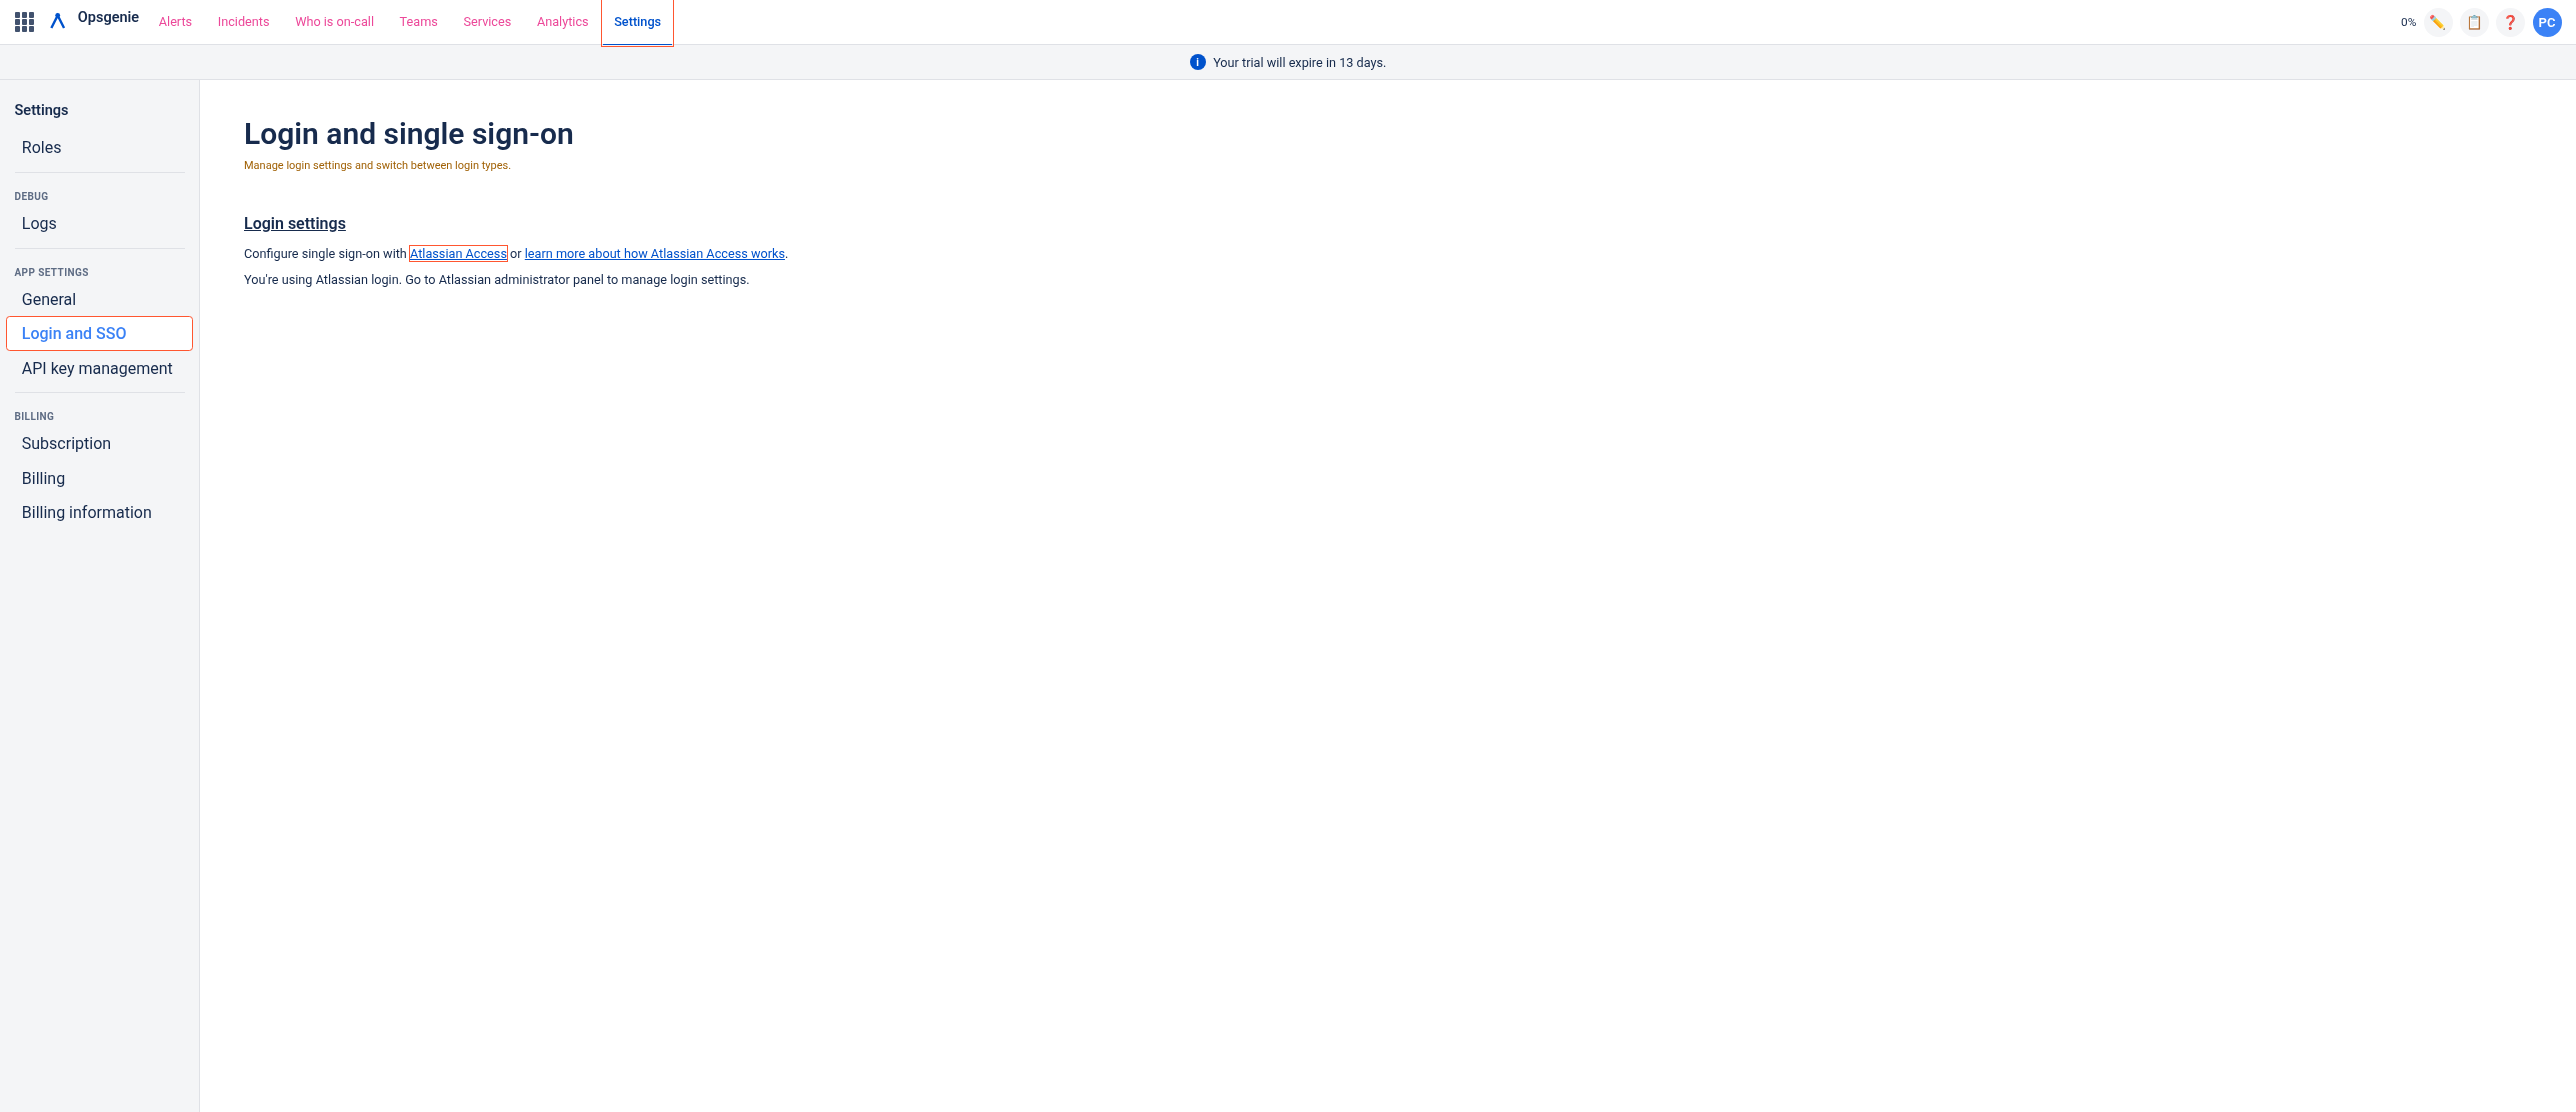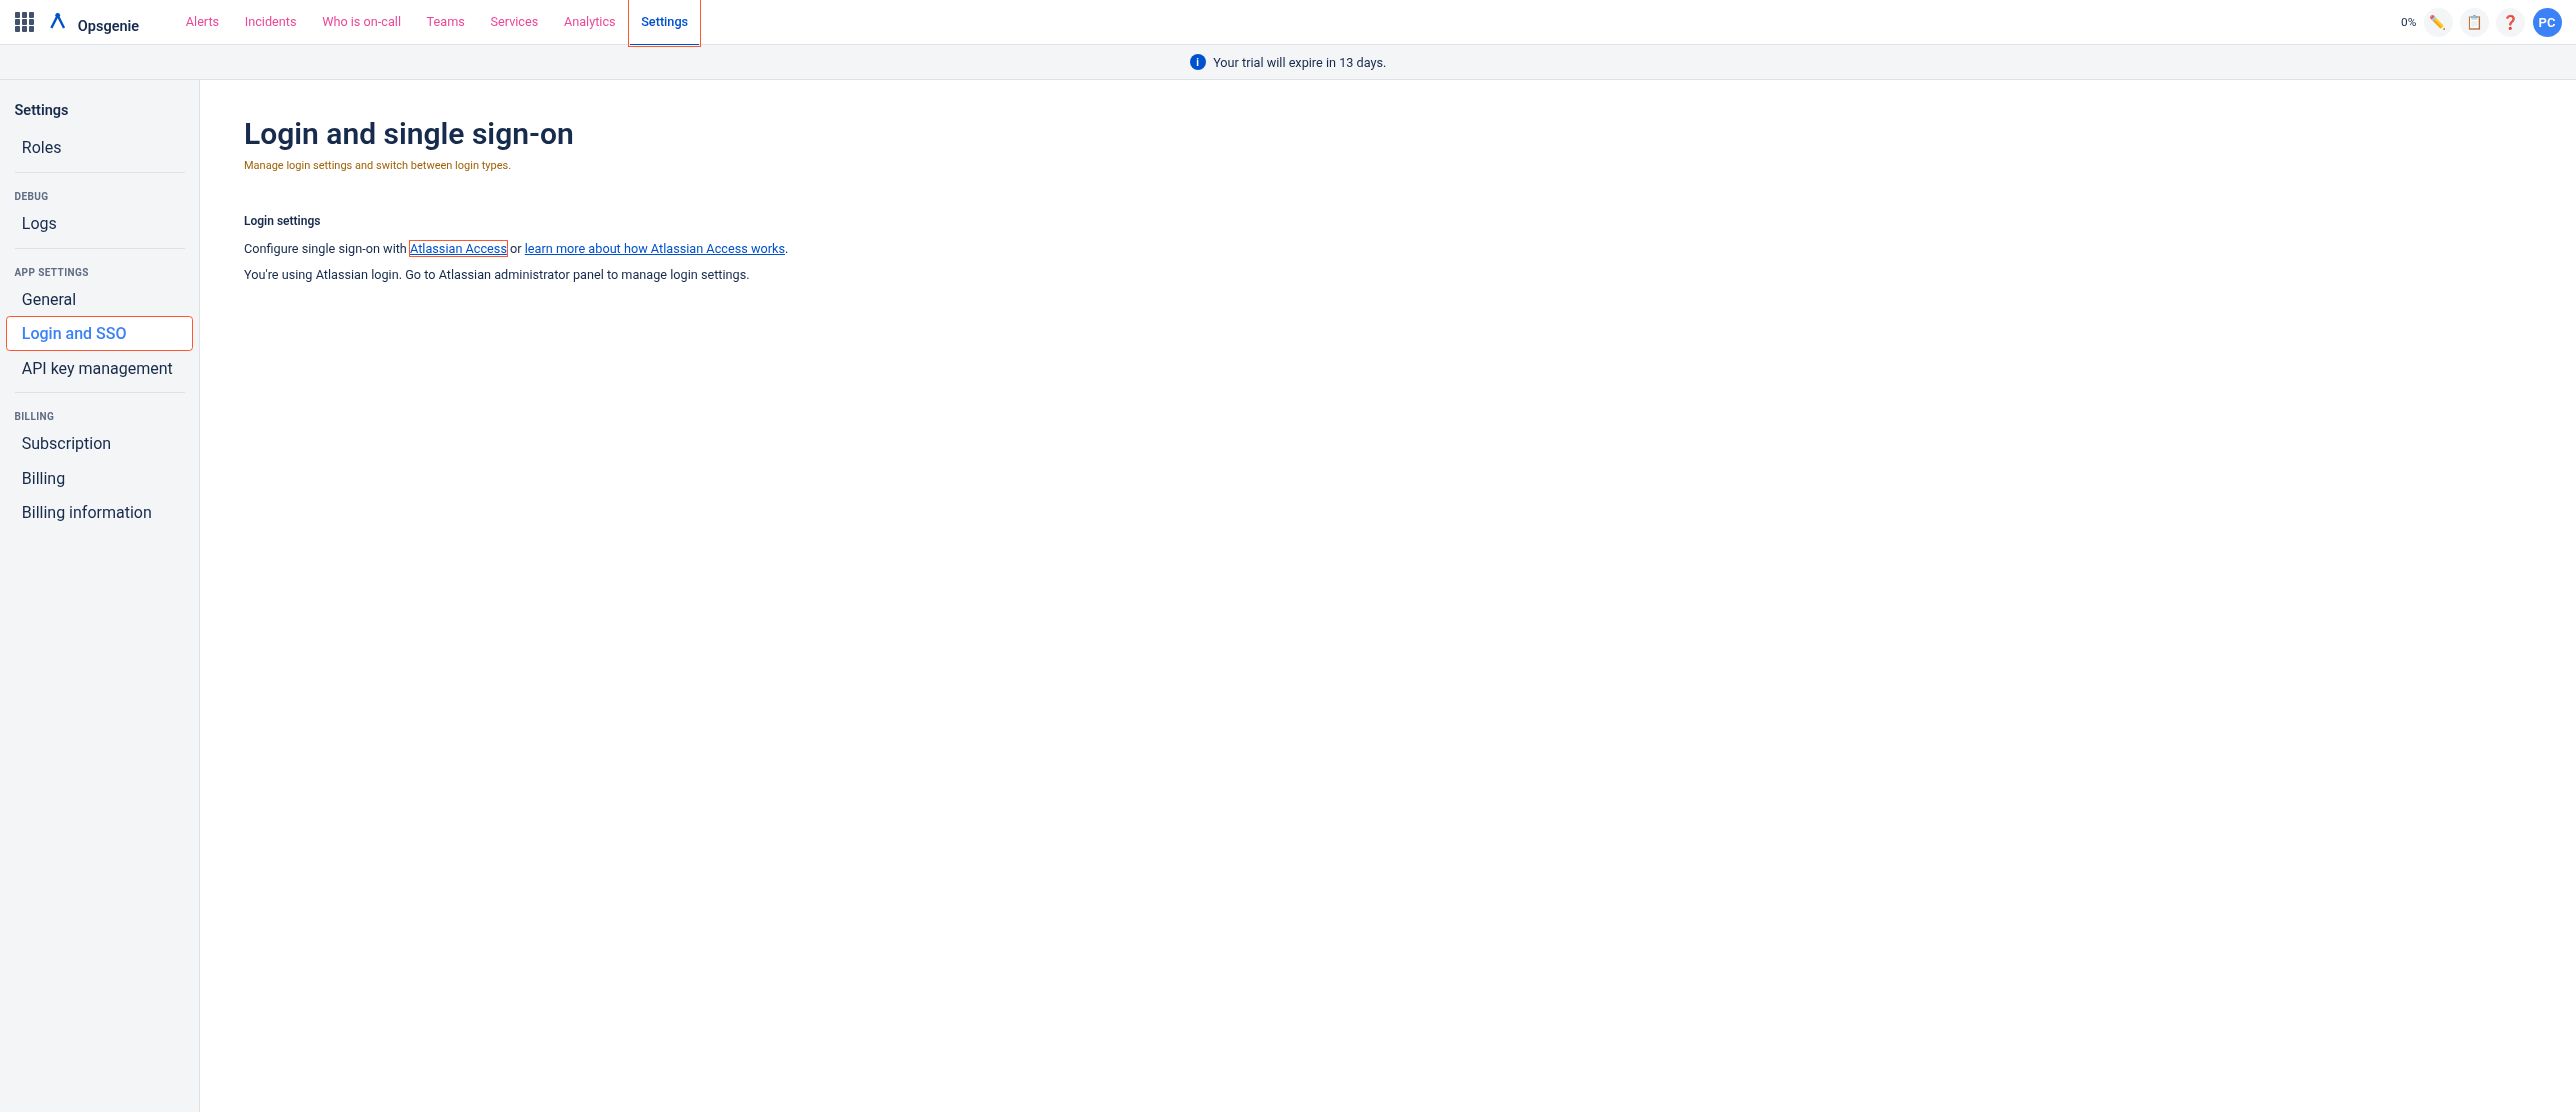--- a/index.html
+++ b/index.html
@@ -5,22 +5,22 @@
     * { box-sizing: border-box; margin: 0; padding: 0; }
     body { font-family: -apple-system, BlinkMacSystemFont, 'Segoe UI', Roboto, sans-serif; font-size: 12.7px; color: #172b4d; background: #fff; }
 
     
     .topnav {
       display: flex; align-items: center; height: 45px;
       background: #fff; border-bottom: 0.9px solid #dfe1e6;
       padding: 0 14.5px; gap: 3.6px; position: relative; z-index: 10;
     }
     .nav-logo {
-      display: flex; align-items: flex-end; gap: 7.3px;
-      margin-right: 32px; text-decoration: none;
+      display: flex; align-items: flex-start; gap: 7.3px;
+      margin-right: 5px; text-decoration: none;
     }
     .logo-icon { width: 25.4px; height: 25.4px; }
     .logo-text { font-size: 14.5px; font-weight: 600; color: #172b4d; }
     .nav-item {
       padding: 0 11px; height: 45px; display: flex; align-items: center;
       font-size: 12.7px; color: #ec4899; cursor: pointer; text-decoration: none;
       border-bottom: 1.8px solid transparent; white-space: nowrap;
     }
     .nav-item.active {
       color: #0052cc; border-bottom: 1.8px solid #0052cc; font-weight: 500;
@@ -76,21 +76,21 @@
       outline: 1.8px solid #ff5630; outline-offset: 0.9px; background: #fff;
     }
     .sidebar-heading {
       font-size: 14.5px; font-weight: 600; color: #172b4d; padding: 7.3px 14.5px 11px;
     }
 
     
     .main { flex: 1; overflow-y: auto; padding: 36px 44px; background: #fff; }
     .page-title { font-size: 30px; font-weight: 600; color: #172b4d; margin-bottom: 7.3px; }
     .page-subtitle { font-size: 11px; color: #a16207; margin-bottom: 42px; }
-    .section-title { font-size: 12px; font-weight: 600; color: #172b4d; margin-bottom: 11px; }
+    .section-title { font-size: 16px; font-weight: 600; color: #172b4d; margin-bottom: 11px; text-decoration: underline; }
     .section-text { font-size: 12.7px; color: #172b4d; margin-bottom: 7.3px; line-height: 1.5; }
     .inline-link {
       color: #0052cc; text-decoration: underline; cursor: pointer;
       outline: 1.8px solid #ff5630; outline-offset: 0.9px;
     }
     .inline-link-plain { color: #0052cc; text-decoration: underline; cursor: pointer; }
 
     
     .waffle { display: grid; grid-template-columns: repeat(3,5.4px); gap: 1.8px; }
     .waffle-dot { width: 5.4px; height: 5.4px; background: #42526e; border-radius: 0.9px; }

